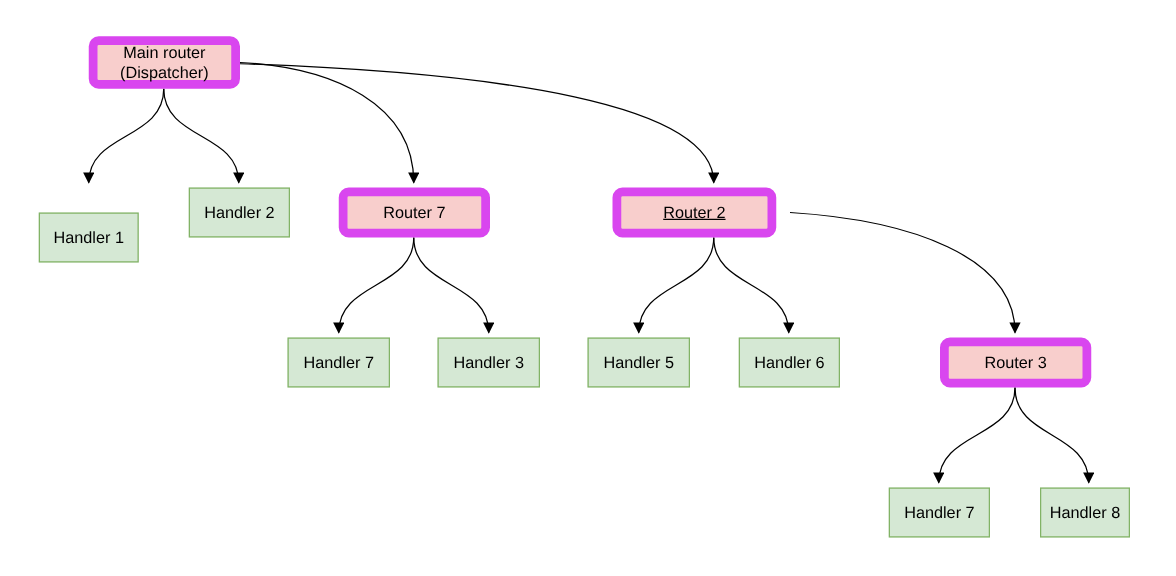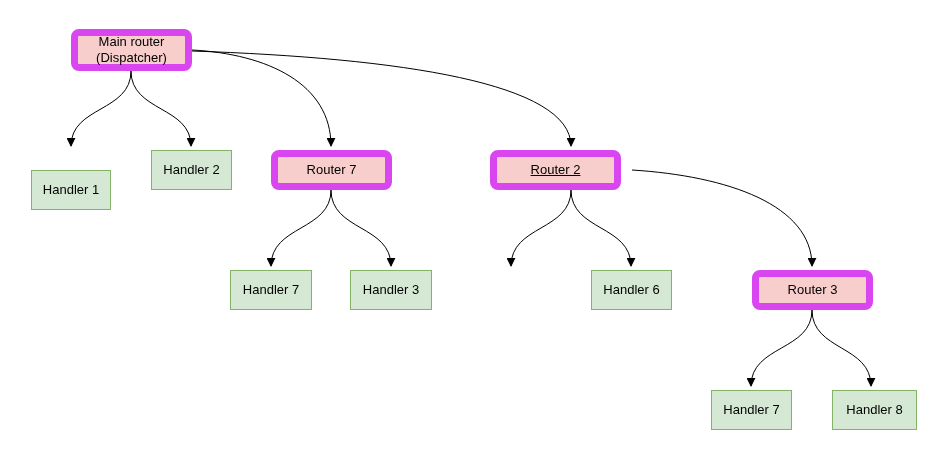--- a/index.html
+++ b/index.html
@@ -44,21 +44,21 @@
   #node-handler1 { left: 31px;  top: 150px; width: 80px;  height: 40px; margin-top: 20px; }
   #node-handler2 { left: 151px; top: 150px; width: 81px;  height: 40px; }
   #node-router1  { left: 271px; top: 150px; width: 121px; height: 40px; }
   #node-router2  { left: 490px; top: 150px; width: 131px; height: 40px; text-decoration: underline; }
   #node-handler3 { left: 230px; top: 270px; width: 82px;  height: 40px; }
   #node-handler4 { left: 350px; top: 270px; width: 82px;  height: 40px; }
   #node-handler5 { left: 470px; top: 270px; width: 82px;  height: 40px; }
   #node-handler6 { left: 591px; top: 270px; width: 81px;  height: 40px; }
   #node-router3  { left: 752px; top: 270px; width: 121px; height: 40px; text-align: right; }
   #node-handler7 { left: 711px; top: 390px; width: 81px;  height: 40px; }
-  #node-handler8 { left: 832px; top: 390px; width: 85px;  height: 40px; }
+  #node-handler8 { left: 832px; top: 390px; width: 72px;  height: 40px; }
 </style>
 </head>
 <body>
 
 <div id="canvas">
 
   <svg id="edges" width="941" height="461" viewBox="0 0 941 461" xmlns="http://www.w3.org/2000/svg">
     <defs>
       <marker id="arrow" viewBox="0 0 10 10" refX="9" refY="5" markerWidth="9" markerHeight="9" orient="auto">
         <path d="M 0 0 L 10 5 L 0 10 Z" fill="#000000"></path>
@@ -87,20 +87,21 @@
   <div id="node-handler2" class="node handler">Handler 2</div>
 
   <div id="node-router1" class="node router">Router 7</div>
 
   <div id="node-router2" class="node router">Router 2</div>
 
   <div id="node-handler3" class="node handler">Handler 7</div>
 
   <div id="node-handler4" class="node handler">Handler 3</div>
 
+  <div id="node-handler5" class="node handler">Handler 5</div>
 
   <div id="node-handler6" class="node handler">Handler 6</div>
 
   <div id="node-router3" class="node router">Router 3</div>
 
   <div id="node-handler7" class="node handler">Handler 7</div>
 
   <div id="node-handler8" class="node handler">Handler 8</div>
 
 </div>

